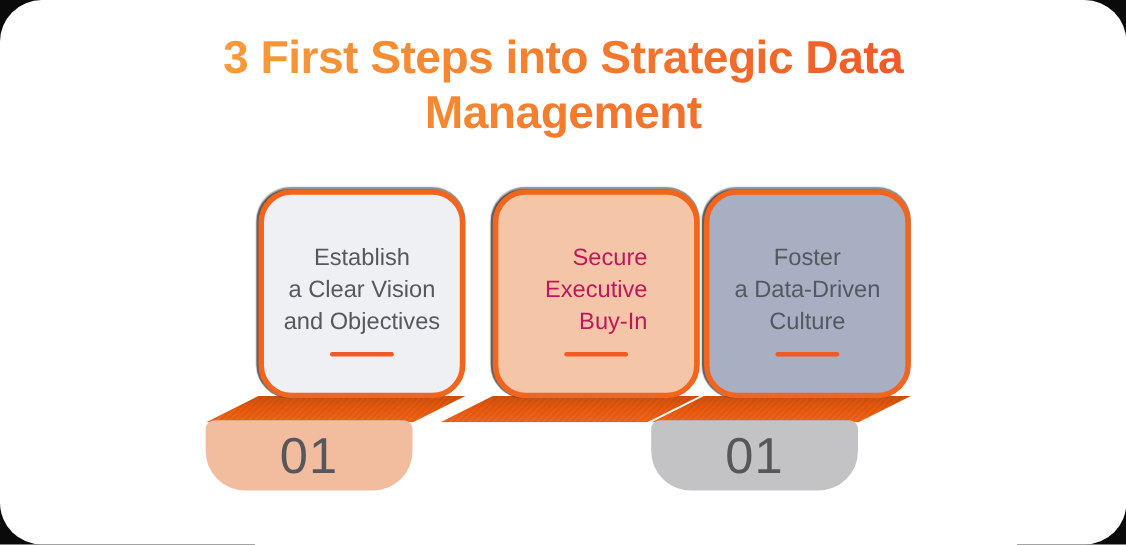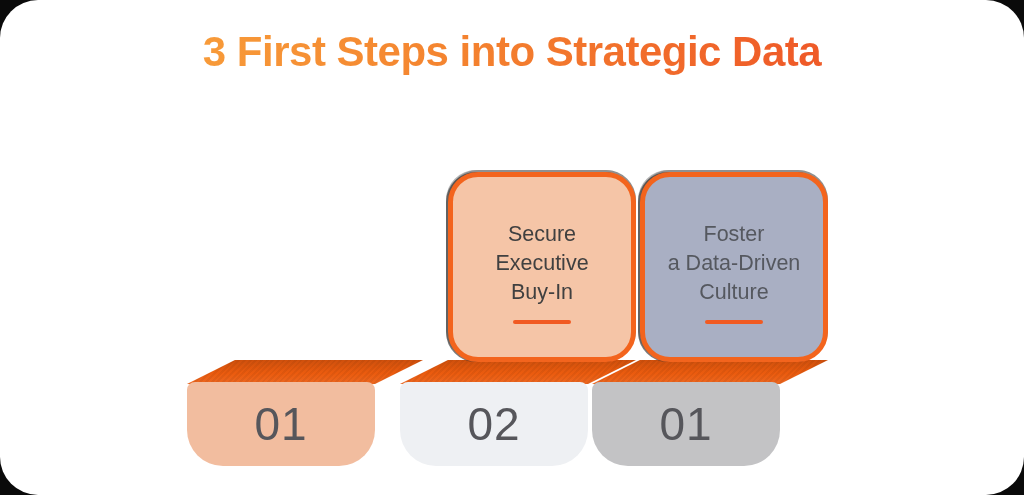--- a/index.html
+++ b/index.html
@@ -83,60 +83,64 @@
     position: absolute;
     inset: 0;
     background:
       repeating-linear-gradient(135deg, rgba(0,0,0,0.05) 0 2px, rgba(255,255,255,0) 2px 4px),
       linear-gradient(180deg, rgba(0,0,0,0.12) 0%, rgba(0,0,0,0) 55%, rgba(255,255,255,0.08) 100%);
   }
 
   .step-base {
     position: absolute;
     left: 0; top: 210px;
-    width: 188px; height: 84px;
+    width: 188px; height: 64px;
     border-radius: 8px 8px 36px 36px;
     z-index: 2;
     display: flex;
     align-items: center;
     justify-content: center;
   }
   .step-number {
     font-size: 46px;
     font-weight: 500;
     letter-spacing: 1px;
     color: #56565b;
   }
 </style>
 </head>
 <body>
 
 <div class="canvas">
 
   <h1 class="page-title">
     <span>3 First Steps into Strategic Data</span>
+    <span>Management</span>
   </h1>
 
   <div class="step-group g0">
     <div class="step-connector" style="background-color: rgb(235, 91, 14);"></div>
+    <div class="step-card" style="background-color: rgb(238, 240, 244);">
+      <div class="step-label" style="color: rgb(85, 88, 95);">Establish
+a Clear Vision
+and Objectives</div>
+      <div class="step-underline" style="background-color: rgb(241, 90, 34);"></div>
+    </div>
     <div class="step-base" style="background-color: rgb(242, 189, 159);">
       <div class="step-number" style="color: rgb(86, 86, 91);">01</div>
     </div>
   </div>
 
   <div class="step-group g1">
     <div class="step-connector" style="background-color: rgb(235, 91, 14);"></div>
     <div class="step-card" style="background-color: rgb(245, 197, 167);">
-      <div class="step-label" style="color: #404040;">Secure
+      <div class="step-label" style="color: #be185d; text-align: right;">Secure
 Executive
 Buy-In</div>
       <div class="step-underline" style="background-color: rgb(241, 90, 34);"></div>
-    </div>
-    <div class="step-base" style="background-color: rgb(238, 240, 243);">
-      <div class="step-number" style="color: rgb(86, 86, 91);">02</div>
     </div>
   </div>
 
   <div class="step-group g2">
     <div class="step-connector" style="background-color: rgb(235, 91, 14);"></div>
     <div class="step-card" style="background-color: rgb(169, 175, 195);">
       <div class="step-label" style="color: rgb(85, 88, 95);">Foster
 a Data-Driven
 Culture</div>
       <div class="step-underline" style="background-color: rgb(241, 90, 34);"></div>

